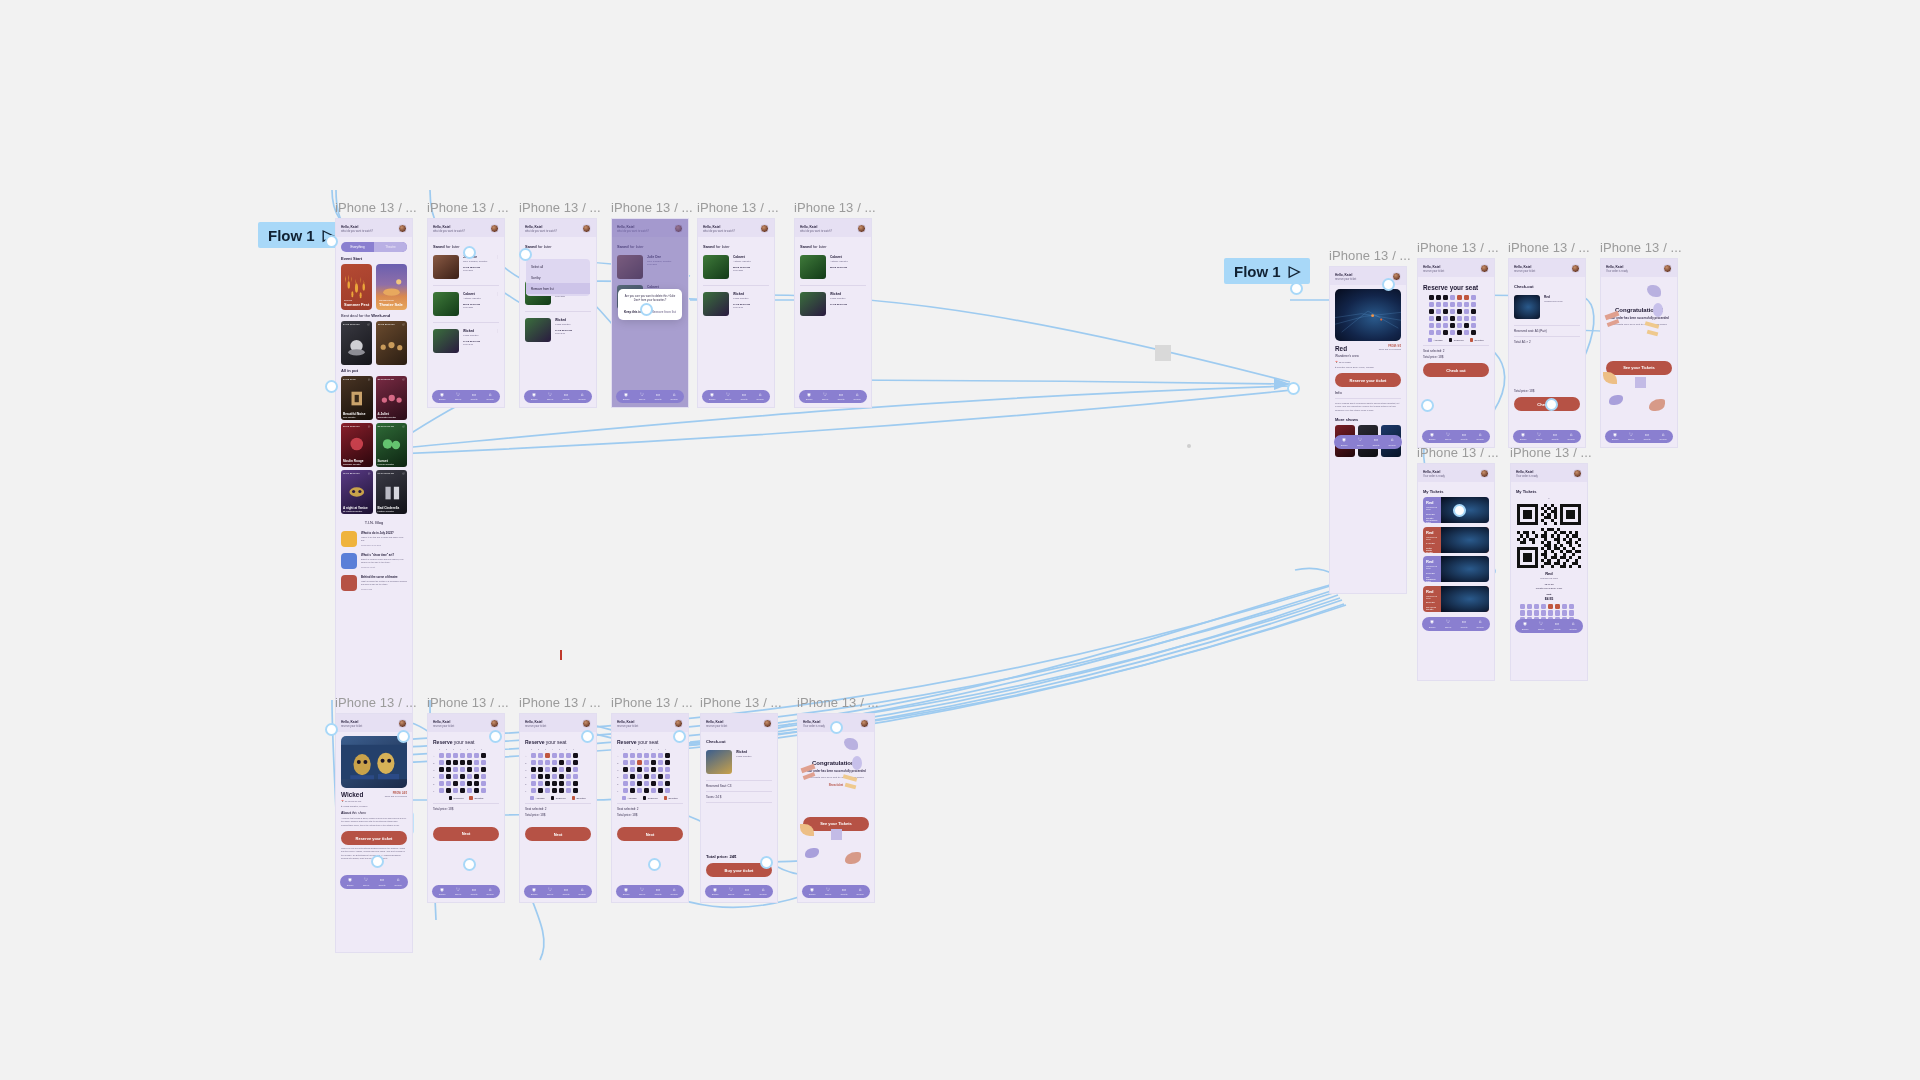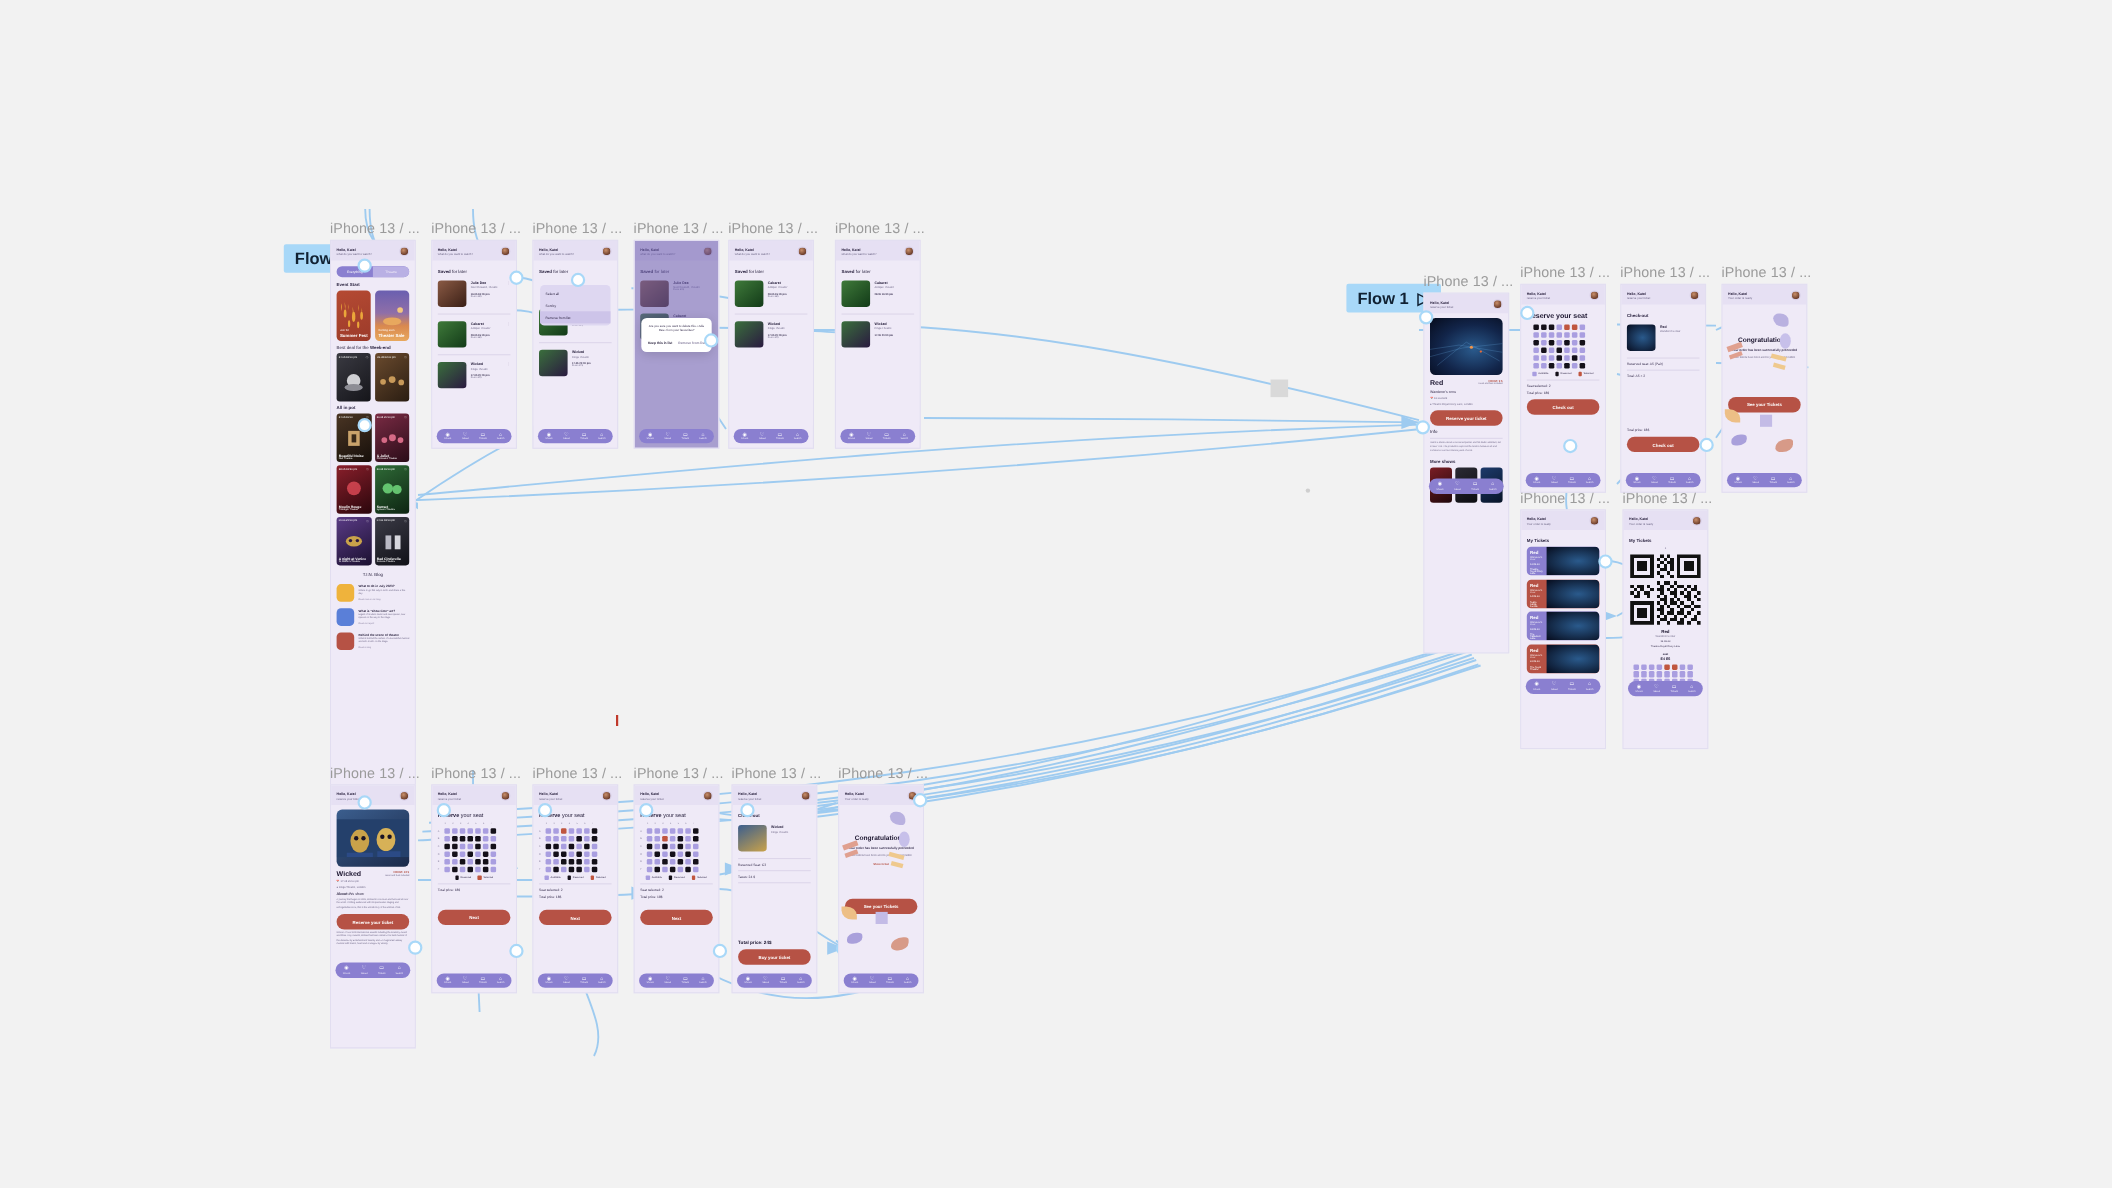--- a/index.html
+++ b/index.html
@@ -8,21 +8,21 @@
     background:#f2f2f2;
     font-family:"Liberation Sans", sans-serif;
     position:relative;
   }
   #canvas { position:absolute; inset:0; }
 
   
   #wires { position:absolute; inset:0; pointer-events:none; }
 
   
-  .frame { position:absolute; }
+  .frame { position:absolute;margin-left:35px; }
   .frame-title {
     font-size:13px; color:#9b9b9b; white-space:nowrap;
     margin-bottom:3px; letter-spacing:.1px;
   }
   .screen {
     background:#efeaf7; border:1px solid #e2def0;
     overflow:hidden; position:relative;
     display:flex; flex-direction:column;
   }
 

